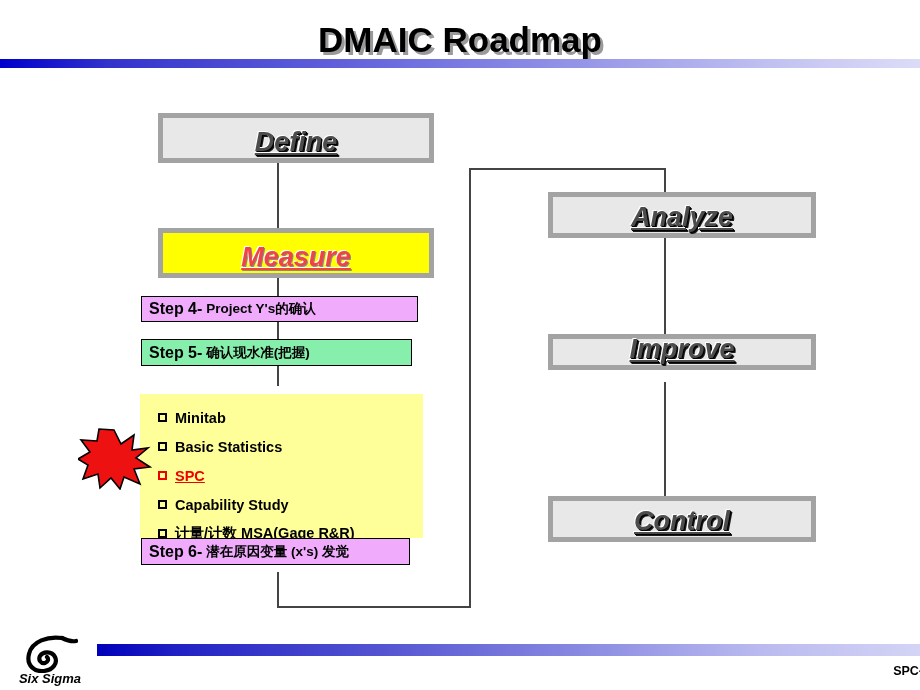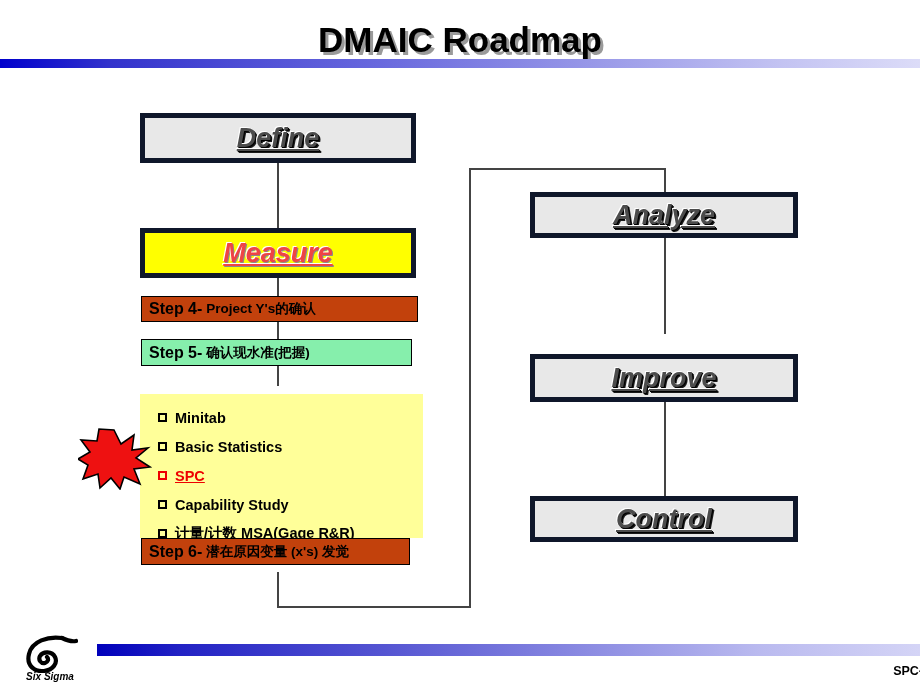--- a/index.html
+++ b/index.html
@@ -52,26 +52,27 @@
   .conn {
     position: absolute;
     background: #444444;
   }
   .conn-v { width: 2px; }
   .conn-h { height: 2px; }
 
   
   .phase-box {
     position: absolute;
-    border: 5px solid #0f172a;
+    border: 5px solid #a3a3a3;
     box-sizing: border-box;
     display: flex;
-    align-items: center;
+    align-items: flex-end;
     justify-content: center;
     background: #e8e8e8;
+    margin-left: 18px;
   }
   .phase-label {
     font-size: 27px;
     font-weight: bold;
     font-style: italic;
     text-decoration: underline;
     color: #4c4c4c;
     text-shadow:
       -1px -1px 0 #ffffff,
       1px 1px 0 #000000,
@@ -87,21 +88,21 @@
     text-shadow:
       -1px -1px 0 #ffffff,
       1px 1px 0 #8a8a8a;
   }
 
   
   .step-box {
     position: absolute;
     border: 1px solid #000000;
     box-sizing: border-box;
-    background: #c2410c;
+    background: #f0abfc;
     display: flex;
     align-items: center;
     padding-left: 7px;
     white-space: nowrap;
   }
   .step-box.tinted { background: #86efac; }
   .step-no {
     font-size: 16px;
     font-weight: bold;
     color: #000000;
@@ -182,21 +183,21 @@
     top: -2px;
     width: 56px;
     height: 38px;
   }
   #logo-text {
     position: absolute;
     left: 0;
     top: 34px;
     width: 88px;
     text-align: center;
-    font-size: 10px;
+    font-size: 13px;
     font-weight: bold;
     font-style: italic;
     color: #000000;
     font-family: "Liberation Sans", sans-serif;
   }
   #page-label {
     position: absolute;
     left: 10px;
     top: 664px;
     width: 920px;
@@ -235,21 +236,21 @@
   </div>
 
   <div class="phase-box highlight" style="left:140px; top:228px; width:276px; height:50px;">
     <span class="phase-label">Measure</span>
   </div>
 
   <div class="phase-box" style="left:530px; top:192px; width:268px; height:46px;">
     <span class="phase-label">Analyze</span>
   </div>
 
-  <div class="phase-box" style="left:530px; top:354px; width:268px; height:48px;">
+  <div class="phase-box" style="left:530px; top:334px; width:268px; height:36px;">
     <span class="phase-label">Improve</span>
   </div>
 
   <div class="phase-box" style="left:530px; top:496px; width:268px; height:46px;">
     <span class="phase-label">Control</span>
   </div>
 
   <div class="step-box" style="left:141px; top:296px; width:277px; height:26px;">
     <span class="step-no">Step 4-</span>
     <span class="step-text">Project Y's的确认</span>

